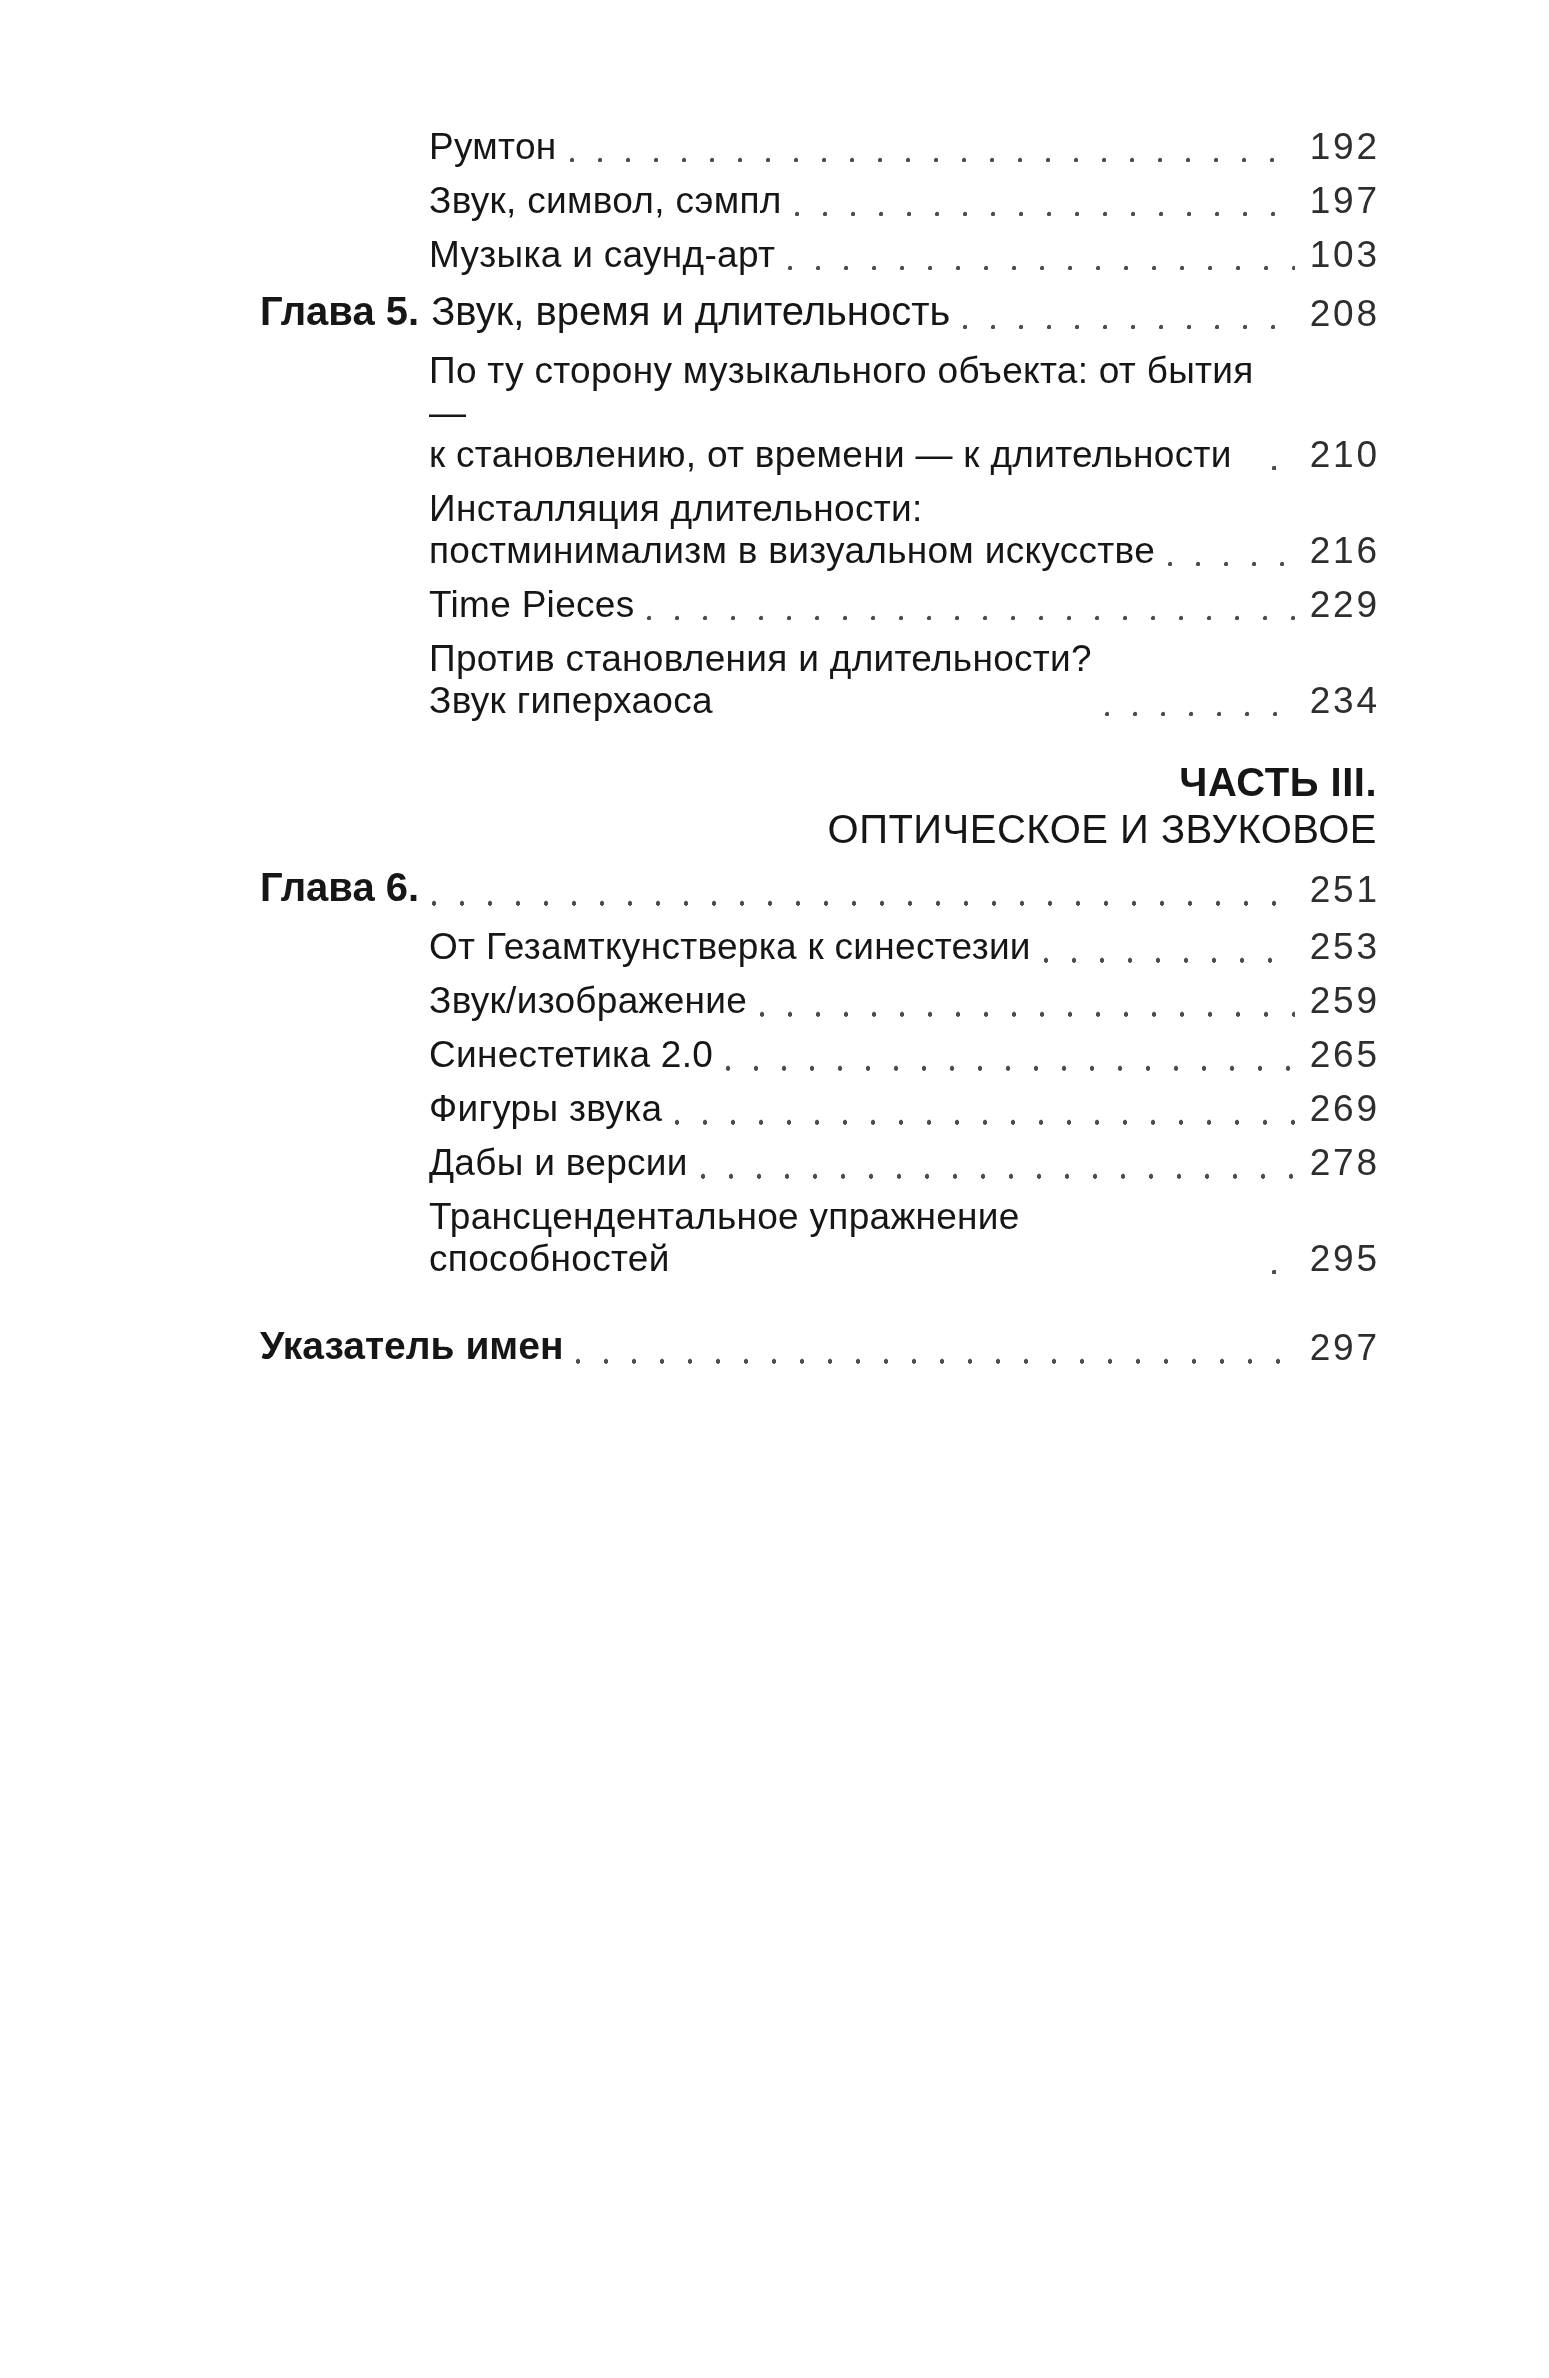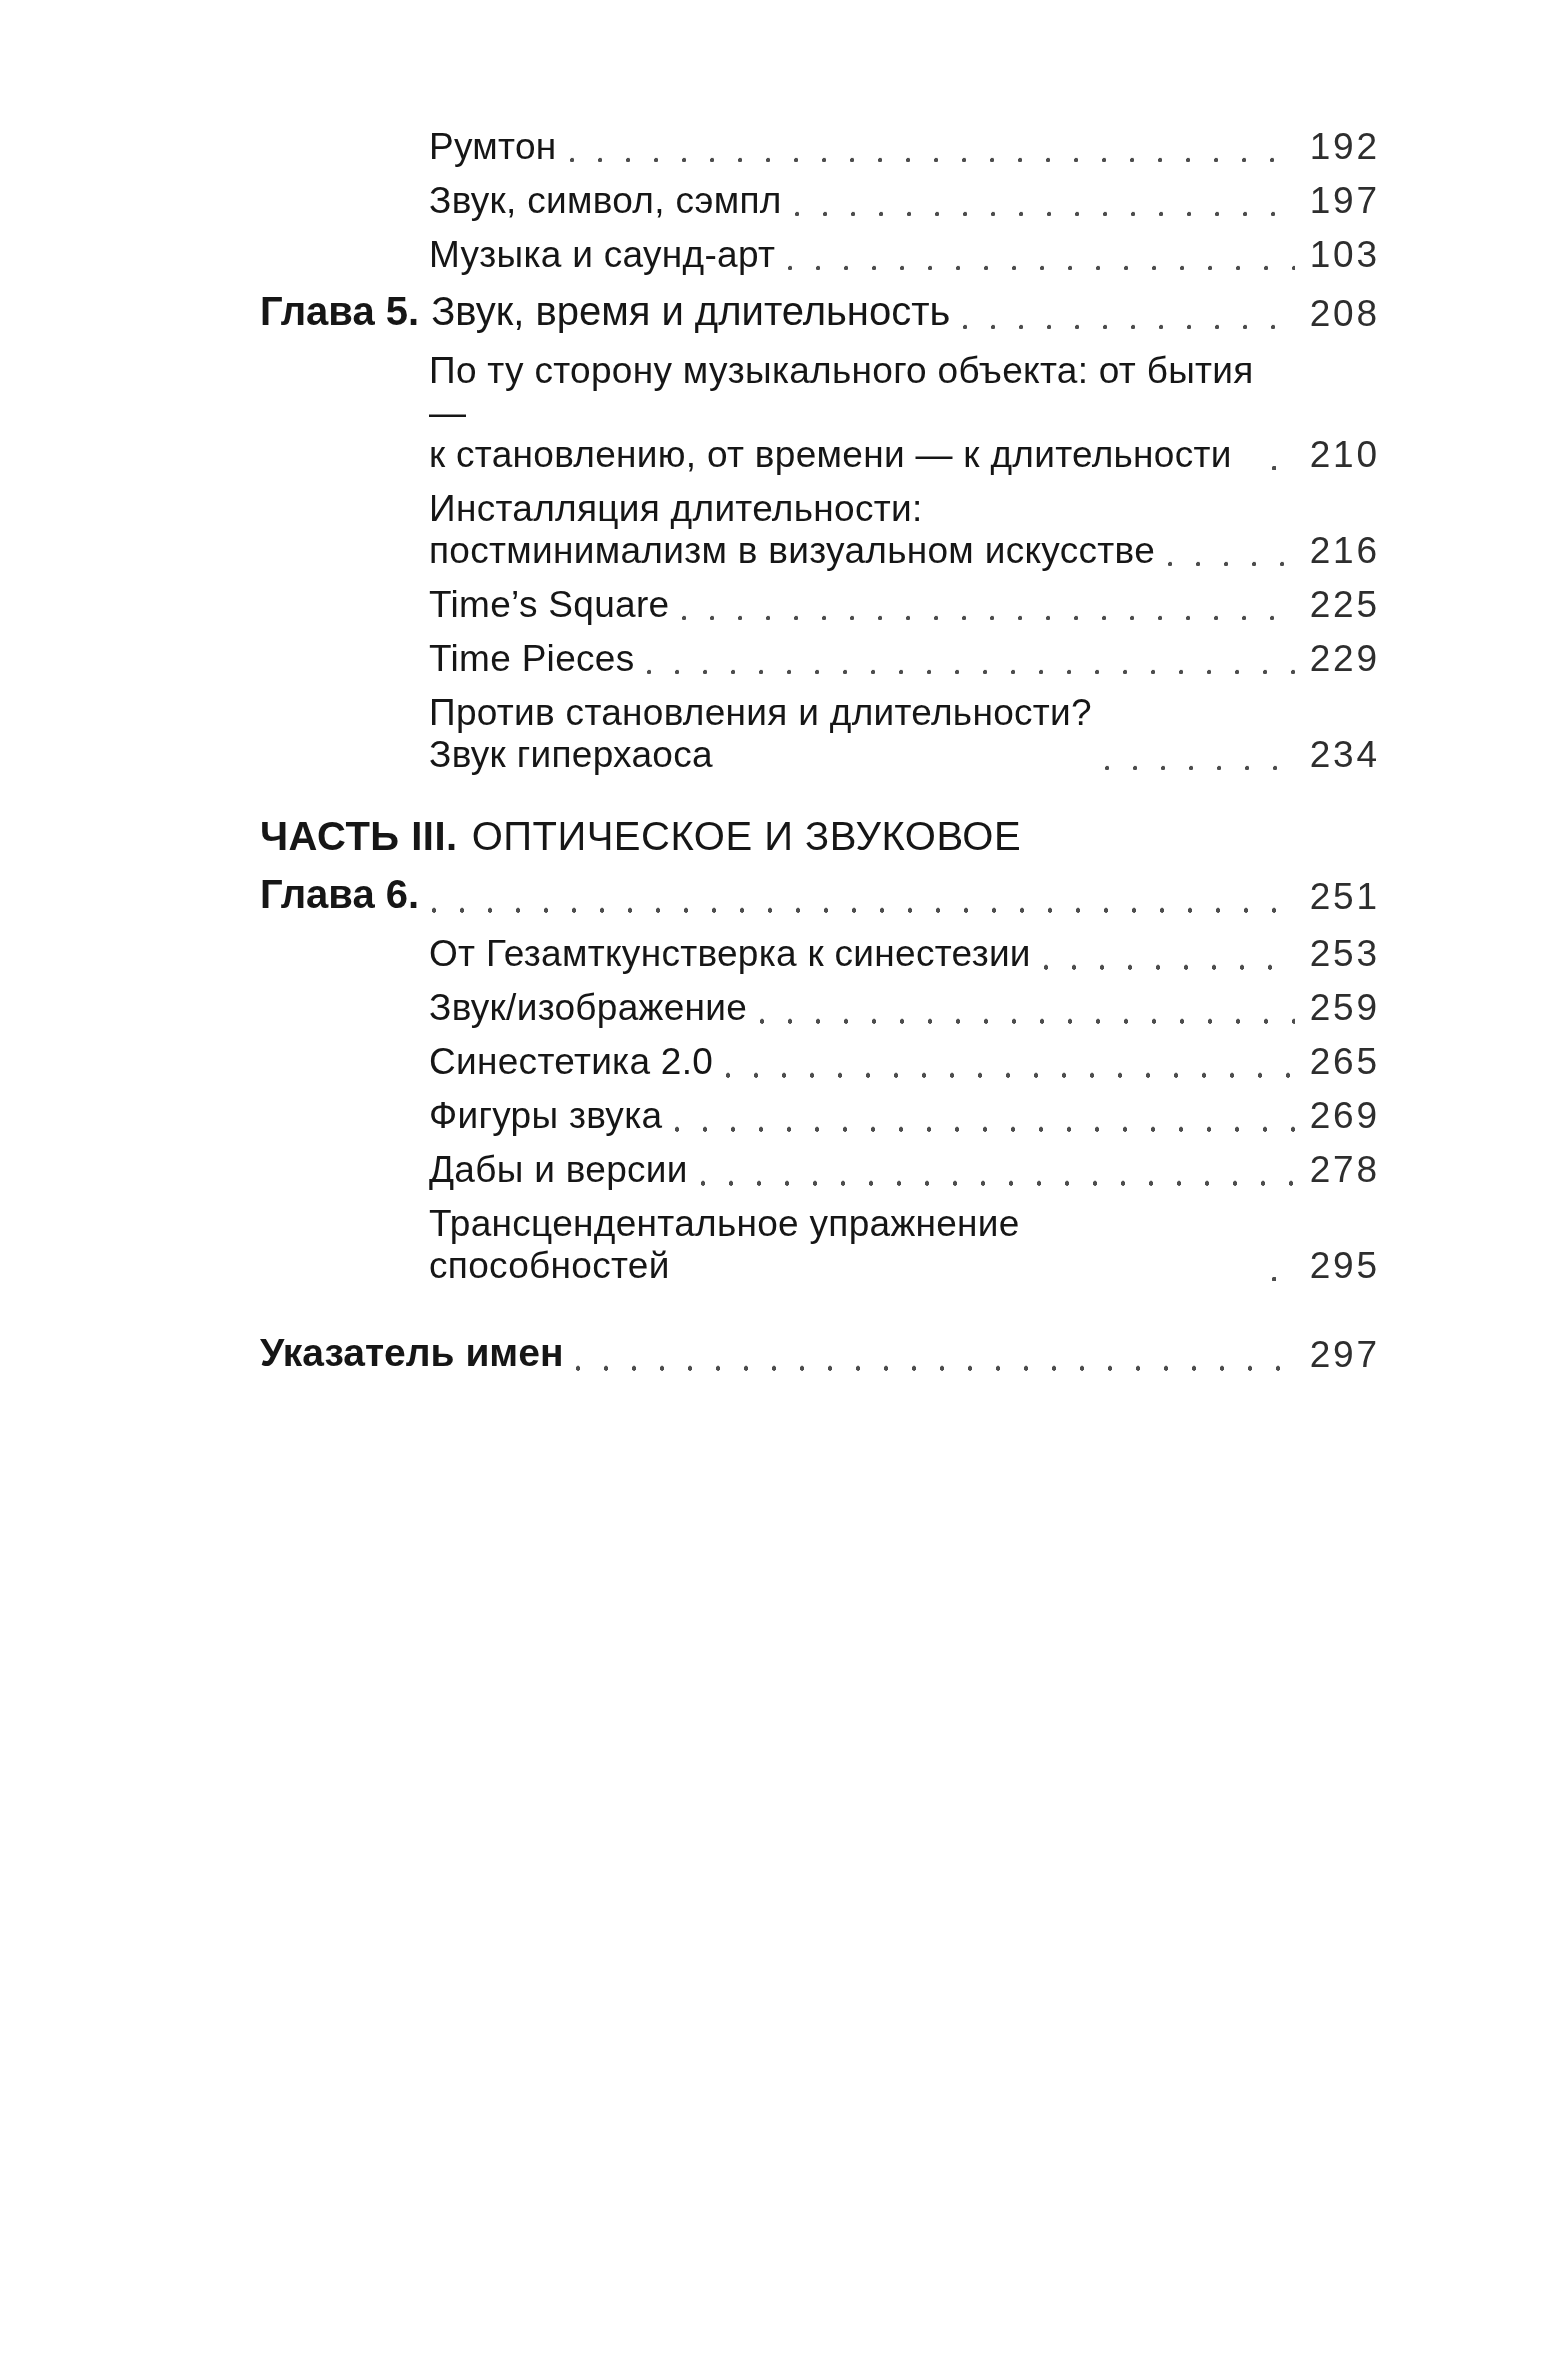--- a/index.html
+++ b/index.html
@@ -46,20 +46,21 @@
     font-size:40px;
     line-height:47px;
   }
   .row.chapter .label{font-weight:bold;}
   .row.chapter .title{margin-left:12px;}
   .row.part{
     margin-top:37px;
     margin-bottom:7.5px;
     font-size:40px;
     line-height:47px;
+    flex-direction:column;
   }
   .row.part .label{font-weight:bold;letter-spacing:0.5px;}
   .row.part .title{margin-left:14px;letter-spacing:0.5px;}
   .row.index{
     margin-top:42px;
     font-size:39px;
     line-height:47px;
   }
   .row.index .label{font-weight:bold;}
   .leader{
@@ -125,27 +126,20 @@
       <div class="row entry">
     <div class="lines">
           <div class="line">Инсталляция длительности:</div>
           <div class="line">постминимализм в визуальном искусстве</div>
         </div>
     <div class="leader"></div>
     <div class="page-num">216</div>
   </div>
       <div class="row entry">
     <div class="lines">
-          <div class="line">Time’s Square</div>
-        </div>
-    <div class="leader"></div>
-    <div class="page-num">225</div>
-  </div>
-      <div class="row entry">
-    <div class="lines">
           <div class="line">Time Pieces</div>
         </div>
     <div class="leader"></div>
     <div class="page-num">229</div>
   </div>
       <div class="row entry">
     <div class="lines">
           <div class="line">Против становления и длительности?</div>
           <div class="line">Звук гиперхаоса</div>
         </div>

